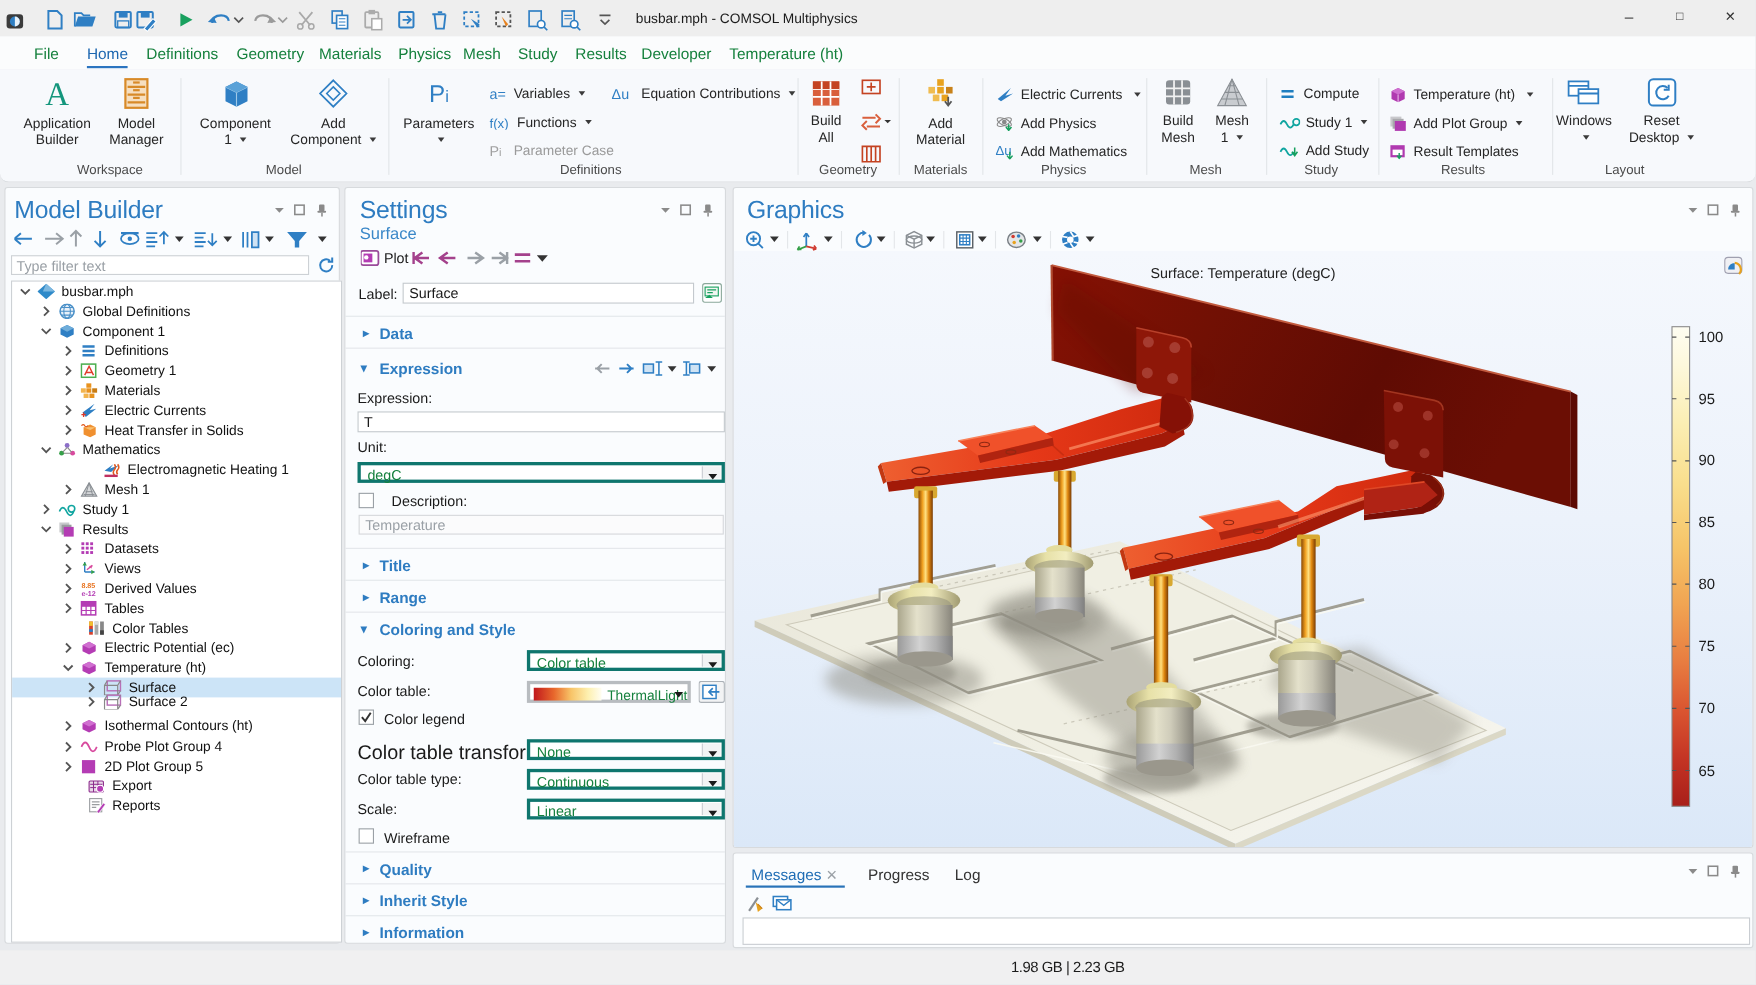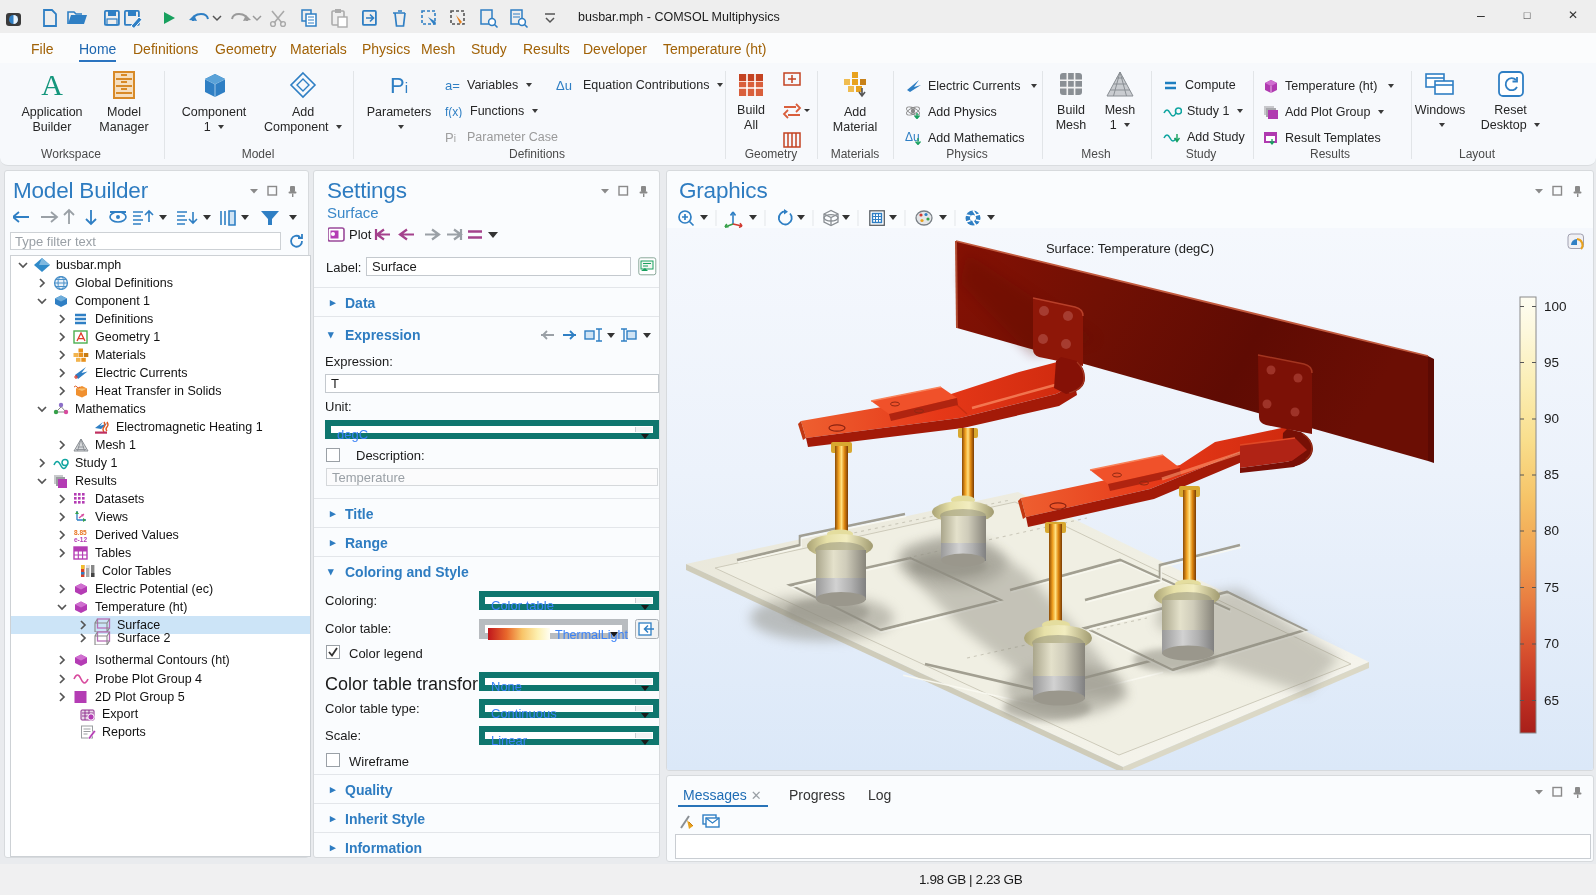--- a/index.html
+++ b/index.html
@@ -2,40 +2,40 @@
 <html><head><meta charset="utf-8">
 <style>
 *{margin:0;padding:0;box-sizing:border-box}
 html,body{width:1596px;height:895px;overflow:hidden;font-family:"Liberation Sans",sans-serif;background:#e9ebee}
 .app{position:relative;width:1596px;height:895px}
 .titlebar{position:absolute;left:0;top:0;width:1596px;height:33px;background:#eeeeee}
 .title{position:absolute;left:578px;top:10px;font-size:12.5px;color:#1b1b1b}
 .winctl{position:absolute;right:0;top:0;height:33px;display:flex}
 .winctl span{width:46px;text-align:center;line-height:31px;font-size:14px;color:#333}
 .menubar{position:absolute;left:0;top:33px;width:1596px;height:30px;background:#fbfcfd}
-.menu{position:absolute;top:8px;font-size:14px;color:#a16207}
+.menu{position:absolute;top:8px;font-size:14px;color:#15803d}
 .menu.active{color:#1c66b0}
 .menu.active::after{content:"";position:absolute;left:0;right:0;bottom:-5px;height:2px;background:#2b74c0}
 .ribbon{position:absolute;left:0;top:63px;width:1596px;height:103px;background:#f7f9fc;border-bottom:1px solid #dadde0;border-radius:0 0 8px 8px}
 .rsep{position:absolute;top:8px;height:88px;width:1px;background:#e2e5e8}
 .rlabel{position:absolute;top:84px;font-size:12px;color:#4a4a4a;text-align:center;transform:translateX(-50%)}
 .bigbtn{position:absolute;top:7px;width:90px;text-align:center;font-size:12.5px;color:#262626;line-height:15px}
 .bigbtn svg{display:block;margin:0 auto 5px auto}
 .rowbtn{position:absolute;font-size:12.5px;color:#262626;white-space:nowrap}
 .rowbtn svg{vertical-align:-3px;margin-right:5px}
 .gray{color:#9a9a9a}
 .caret{display:inline-block;width:0;height:0;border-left:3.5px solid transparent;border-right:3.5px solid transparent;border-top:4px solid #3a3a3a;margin-left:4px;vertical-align:2px}
 .panel{position:absolute;background:#fafcfe;border:1px solid #d7dadd;border-radius:3px}
 .ptitle{font-size:22.5px;color:#2e7cc1;letter-spacing:-0.2px}
 .statusbar{position:absolute;left:0;top:864px;width:1596px;height:31px;background:#f0f0f1}
 .statusbar div{position:absolute;left:919px;top:8px;font-size:13.5px;letter-spacing:-0.4px;color:#1b1b1b}
 .field{position:absolute;background:#fff;border:1px solid #c4c9ce;font-size:13px;color:#1a1a1a}
 .sechead{position:absolute;left:0;width:100%;border-top:1px solid #e3e6ea;color:#2e7cc1;font-weight:bold;font-size:14px}
 .slabel{position:absolute;font-size:13px;color:#1a1a1a}
-.dd{position:absolute;background:#fff;border:6px solid #0f766e;font-size:13px;color:#3b82f6}
+.dd{position:absolute;background:#fff;border:3px solid #0f766e;font-size:13px;color:#15803d}
 .dd .arr{position:absolute;right:1px;top:1px;bottom:1px;width:17px;background:#f2f3f4;border-left:1px solid #c9cdd2}
 .dd .arr::after{content:"";position:absolute;left:5px;top:7px;width:0;height:0;border-left:4px solid transparent;border-right:4px solid transparent;border-top:5px solid #1a1a1a}
 .cb{position:absolute;width:14px;height:14px;background:#fff;border:1px solid #9aa0a6}
 .tr{position:absolute;font-size:12.5px;color:#111;white-space:nowrap;height:18px;display:flex;align-items:center}
 .tr svg{flex:none}
 .ti{margin:0 6px 0 4px}
 </style></head>
 <body>
 <div class="app">
 
@@ -136,21 +136,21 @@
     <div class="bigbtn" style="left:79px">
       <svg width="30" height="30">
           <rect x="5" y="2" width="20" height="26" fill="#f6dfc0" stroke="#d88a28" stroke-width="2"></rect>
           <path d="M7 9h16M7 16h16M7 23h16" stroke="#d88a28" stroke-width="2"></path>
           <rect x="12" y="4" width="6" height="2" fill="#d88a28"></rect>
           <rect x="12" y="11" width="6" height="2" fill="#d88a28"></rect>
           <rect x="12" y="18" width="6" height="2" fill="#d88a28"></rect>
         </svg>
       Model<br>Manager
     </div>
-    <div class="rlabel" style="left:71px">Workspace</div>
+    <div class="rlabel" style="left:100px">Workspace</div>
     <div class="rsep" style="left:164px"></div>
 
     <div class="bigbtn" style="left:169px">
       <svg width="30" height="30">
           <path d="M6 9l10-5 10 5v13l-10 5-10-5z" fill="#2f7fc4"></path>
           <path d="M6 9l10 5 10-5" stroke="#9fc8e8" fill="none"></path>
           <path d="M16 14v13" stroke="#9fc8e8" fill="none"></path>
           <path d="M6 9l10-5 10 5-10 5z" fill="#5aa2d8"></path>
         </svg>
       Component<br>1 <span class="caret"></span>

